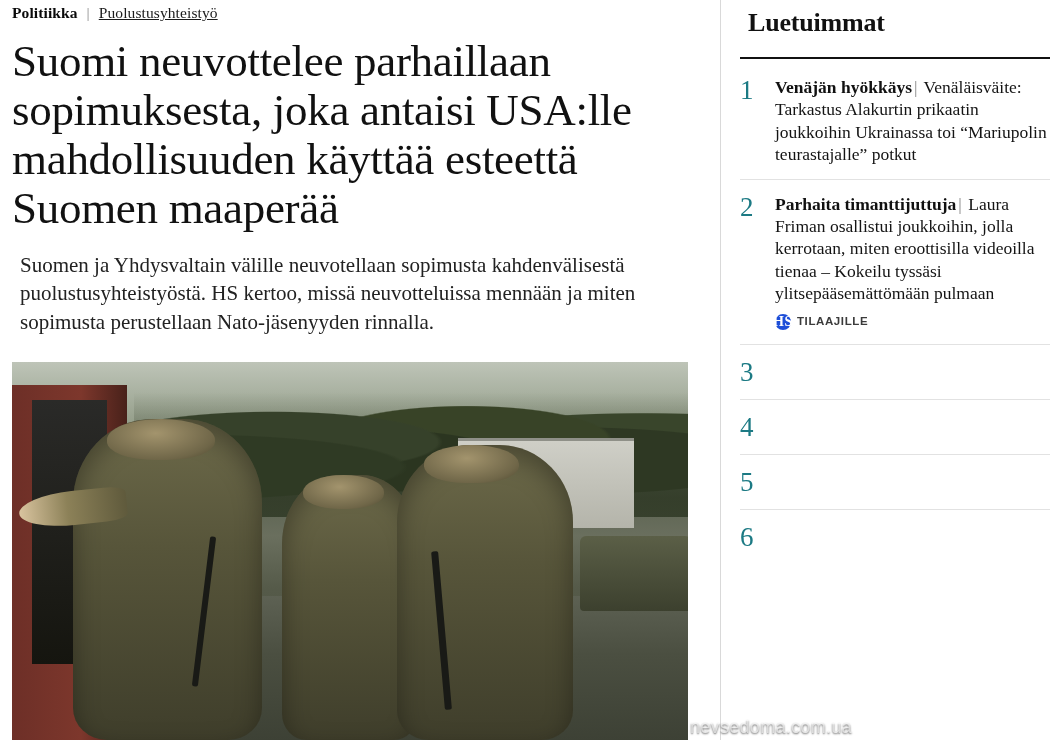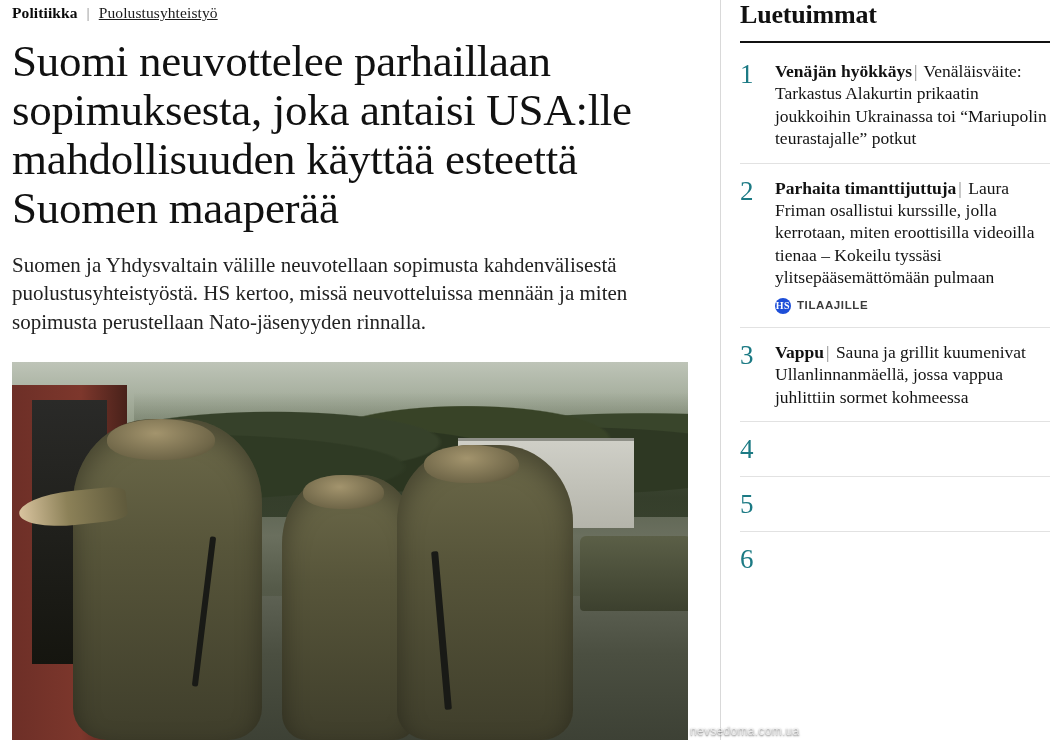--- a/index.html
+++ b/index.html
@@ -63,21 +63,21 @@
     letter-spacing: -0.3px;
     color: #111;
     margin: 14px 0 12px 0;
     max-width: 660px;
   }
   p.standfirst {
     font-family: "Liberation Serif", serif;
     font-size: 21px;
     line-height: 1.36;
     color: #222;
-    margin: 18px 0 0 0;
+    margin: 18px 0 0 8px;
     max-width: 640px;
   }
   .photo-wrap {
     position: absolute;
     left: 12px;
     top: 362px;
     width: 676px;
     height: 378px;
     overflow: hidden;
     background: #4a4a3c;
@@ -153,21 +153,21 @@
   .ph-vehicle {
     position: absolute; left: 84%; top: 46%; width: 17%; height: 20%;
     background: linear-gradient(180deg,#5b5f47 0%, #3c402e 100%);
     border-radius: 6px 10px 4px 4px;
   }
   .watermark {
     position: absolute;
     right: 6px;
     bottom: 2px;
     font-family: "Liberation Sans", sans-serif;
-    font-size: 12px;
+    font-size: 18px;
     color: rgba(255,255,255,.62);
     letter-spacing: .3px;
     text-shadow: 0 1px 2px rgba(0,0,0,.6);
     white-space: nowrap;
   }
   .watermark.left-side { right: auto; left: 690px; }
 
   
   .v-divider {
     position: absolute;
@@ -185,21 +185,21 @@
     top: 0;
     width: 310px;
     height: 740px;
     overflow: hidden;
   }
   .rail-title {
     font-family: "Liberation Serif", serif;
     font-weight: bold;
     font-size: 26px;
     color: #111;
-    margin: 0;
+    margin: 8px;
     padding: 0 0 11px 0;
     letter-spacing: -0.2px;
   }
   .rail-rule {
     height: 2px;
     background: #111;
     width: 100%;
     margin-bottom: 4px;
   }
   .rail-list { list-style: none; margin: 0; padding: 0; }
@@ -241,21 +241,21 @@
     font-family: "Liberation Sans", sans-serif;
     font-size: 11.5px;
     letter-spacing: .6px;
     color: #3b3b3b;
     font-weight: bold;
   }
   .badge .hs-dot {
     width: 16px; height: 16px; border-radius: 50%;
     background: #1d4ed8;
     color: #fff;
-    font-size: 10px;
+    font-size: 14px;
     display: inline-flex;
     align-items: center;
     justify-content: center;
     font-family: "Liberation Serif", serif;
     font-weight: bold;
     line-height: 1;
   }
 </style>
 </head>
 <body>
@@ -307,33 +307,30 @@
       <li class="rail-item">
         <span class="rank">1</span>
         <div class="rail-text">
           <span class="topic">Venäjän hyökkäys</span><span class="pipe">|</span><span> Venäläisväite: Tarkastus Alakurtin prikaatin joukkoihin Ukrainassa toi “Mariupolin teurastajalle” potkut</span>
         </div>
       </li>
 
       <li class="rail-item">
         <span class="rank">2</span>
         <div class="rail-text">
-          <span class="topic">Parhaita timanttijuttuja</span><span class="pipe">|</span><span> Laura Friman osallistui kurssille, jolla kerrotaan, miten eroottisilla videoilla tienaa – Kokeilu tyssäsi ylitsepääsemättömään pulmaan</span>
+          <span class="topic">Parhaita timanttijuttuja</span><span class="pipe">|</span><span> Laura Friman osallistui joukkoihin, jolla kerrotaan, miten eroottisilla videoilla tienaa – Kokeilu tyssäsi ylitsepääsemättömään pulmaan</span>
           <span class="badge">
             <span class="hs-dot">HS</span>
             <span>TILAAJILLE</span>
           </span>
         </div>
       </li>
 
       <li class="rail-item">
         <span class="rank">3</span>
-        <div class="rail-text">
-          <span class="topic">Vappu</span><span class="pipe">|</span><span> Sauna ja grillit kuumenivat Ullanlinnanmäellä, jossa vappua juhlittiin sormet kohmeessa</span>
-        </div>
       </li>
 
       <li class="rail-item">
         <span class="rank">4</span>
       </li>
 
       <li class="rail-item">
         <span class="rank">5</span>
       </li>
 

